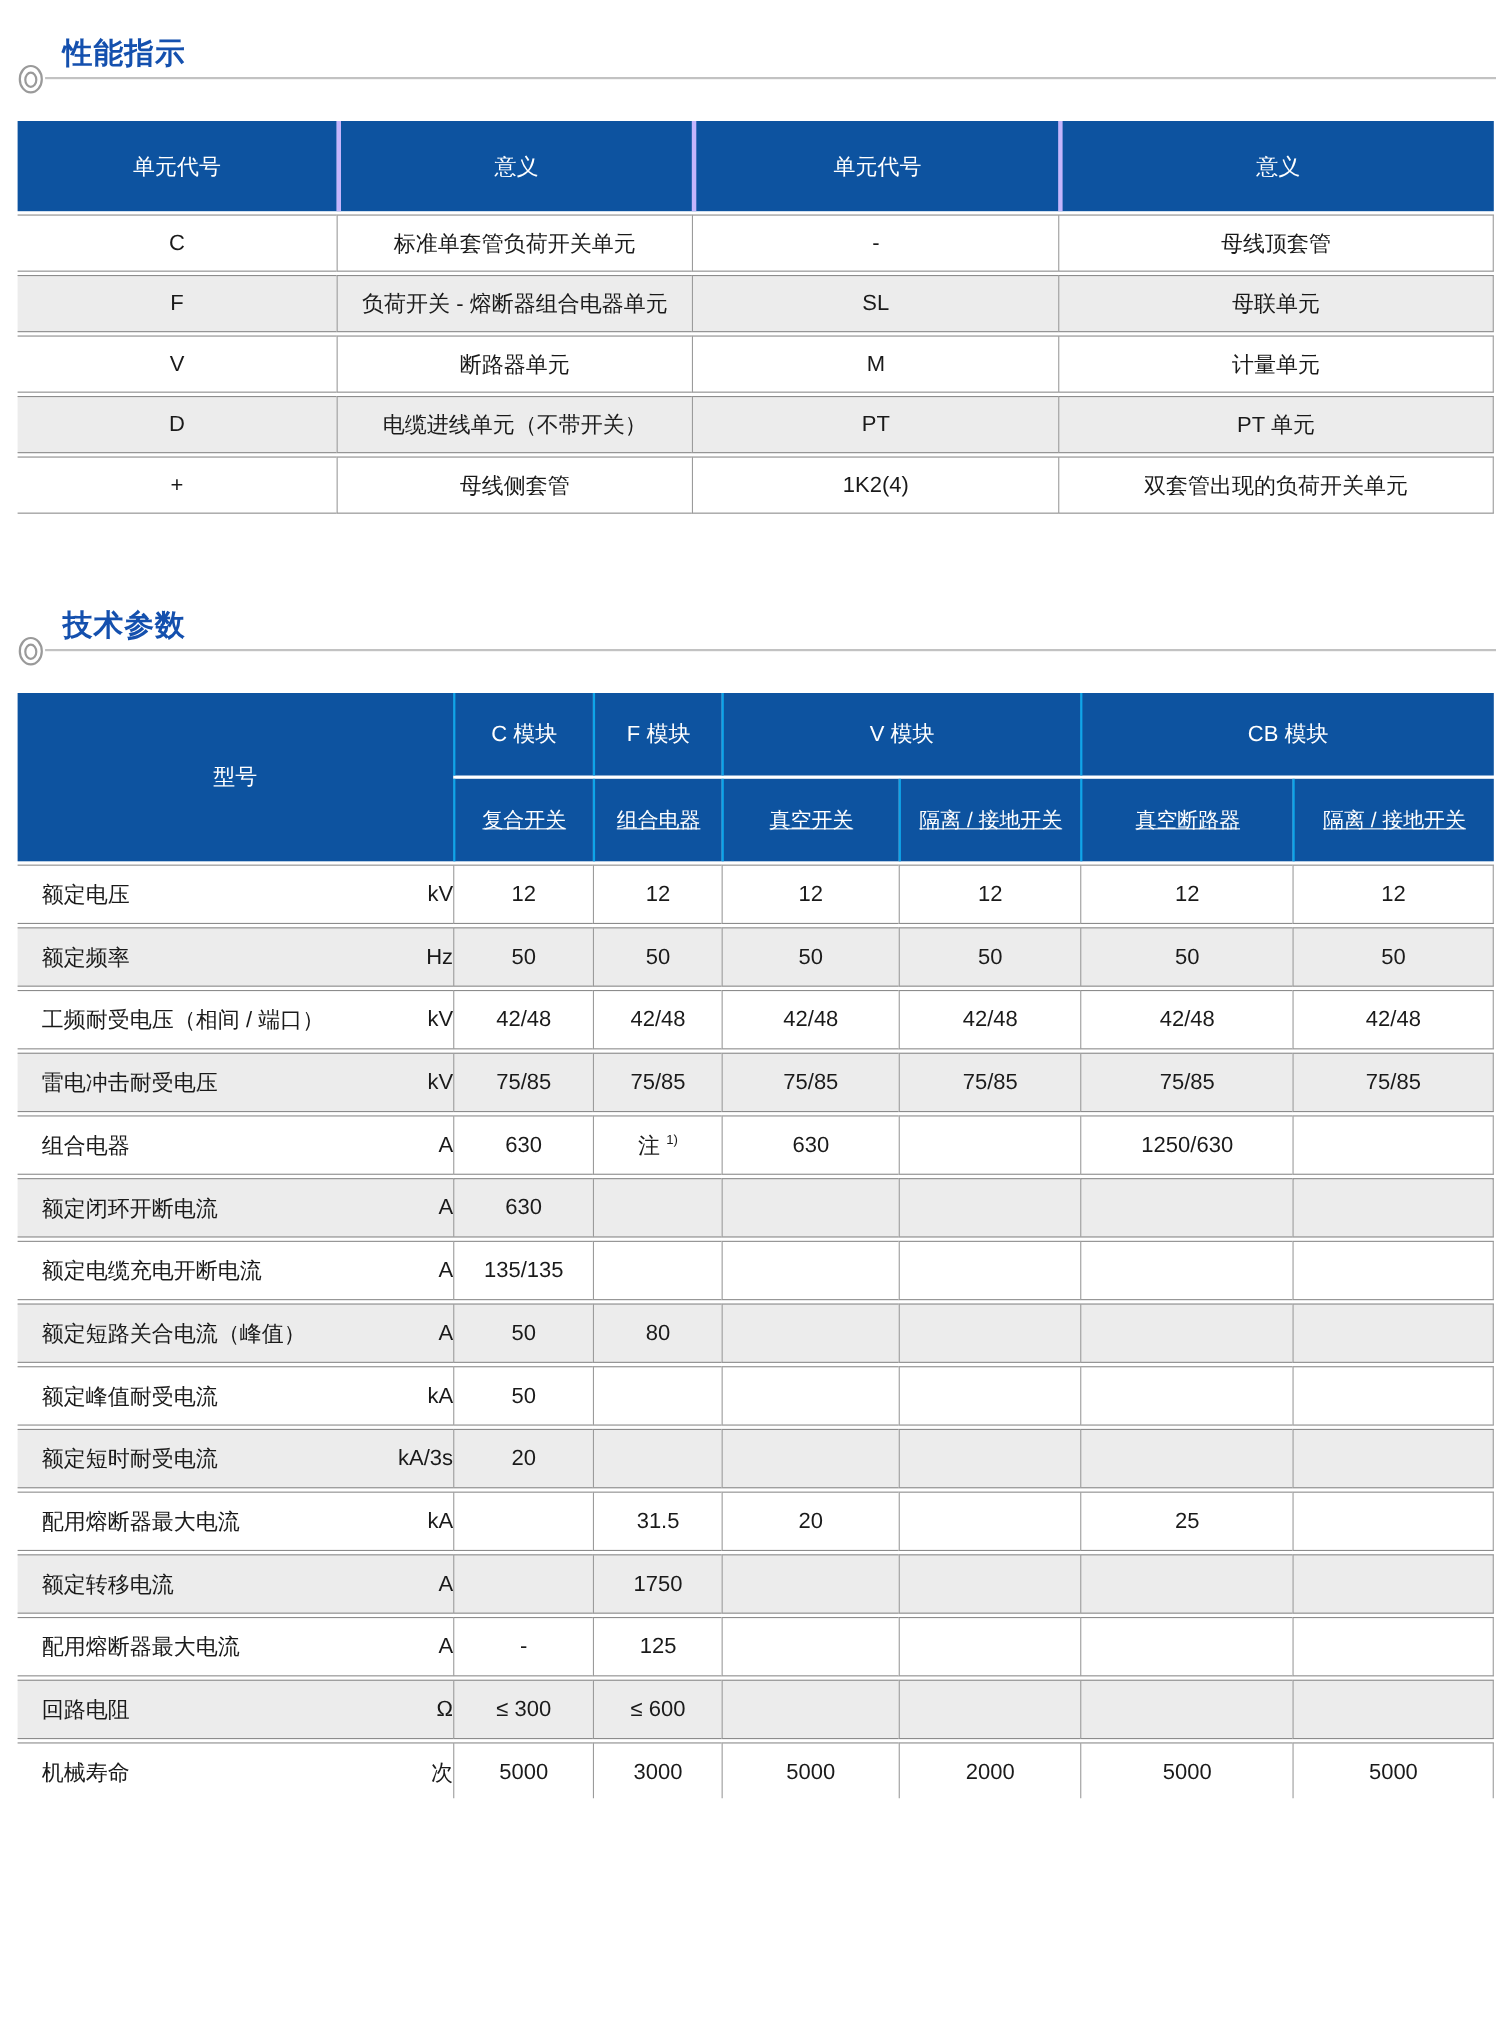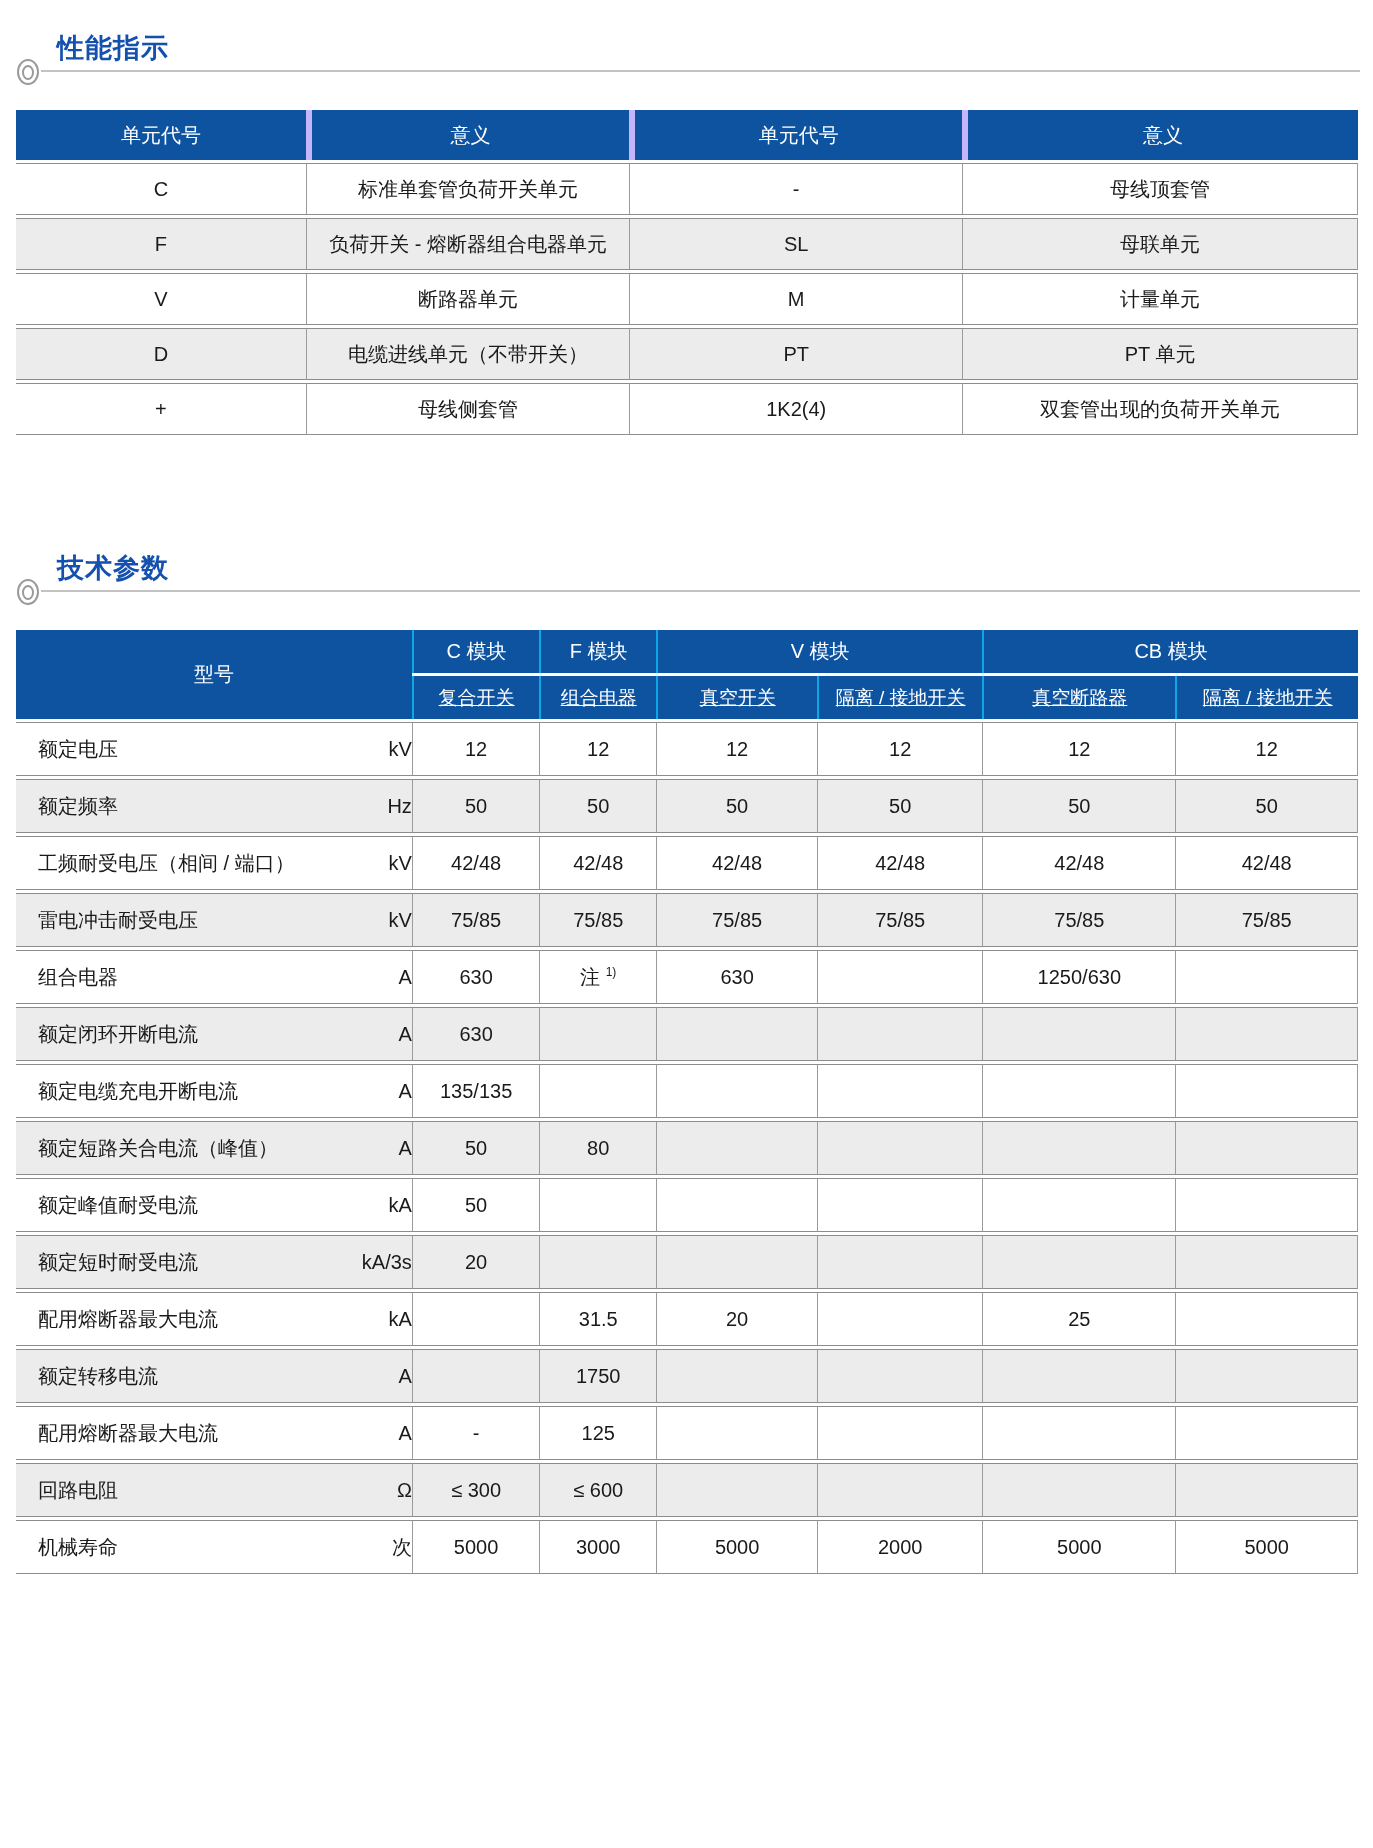--- a/index.html
+++ b/index.html
@@ -17,31 +17,31 @@
   }
   .marker .inner{width:12px;height:15px;border:2px solid #9a9a9a;border-radius:50%;box-sizing:border-box;}
   .rule-line{position:absolute;height:2px;background:#c2c2c2;}
 
   .tbl{
     position:absolute;left:16px;width:1342px;border-collapse:separate;border-spacing:0 3px;
     table-layout:fixed;font-size:20px;
   }
   .tbl th{
     background:#0D53A0;color:#ffffff;font-weight:400;height:50px;text-align:center;
-    padding:0;white-space:nowrap;overflow:hidden;
+    padding:16px;white-space:nowrap;overflow:hidden;
   }
   .tbl td{
     height:50px;text-align:center;background:#ffffff;padding:0;
     border-top:1px solid #8c8c8c;border-bottom:1px solid #8c8c8c;
     white-space:nowrap;overflow:hidden;
   }
   .tbl tr.alt td{background:#ececec;}
 
   
-  .t1 th + th{border-left:6px solid #c4b5fd;}
+  .t1 th + th{border-left:4px solid #c4b5fd;}
   .t1 td + td{border-left:1px solid #9b9b9b;}
   .t1 td:last-child{border-right:1px solid #9b9b9b;}
 
   
   .t2 tr.h1 th{height:43px;}
   .t2 tr.h2 th{height:43px;font-size:19px;text-decoration:underline;}
   .t2 th{border-left:2px solid #0ea5e9;}
   .t2 th.model{border-left:none;font-size:20px;}
   .t2 td{height:52px;}
   .t2 td.pname{text-align:left;padding-left:22px;}

